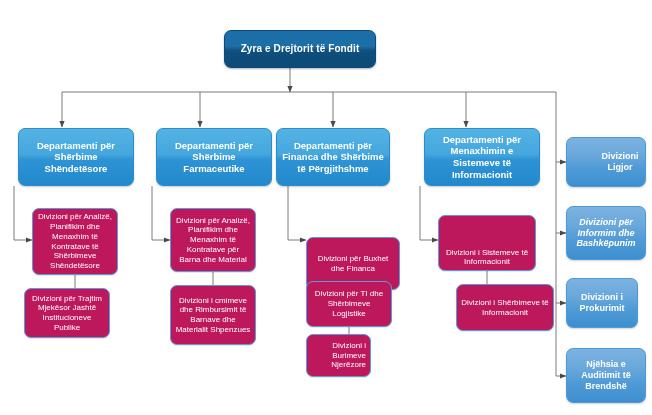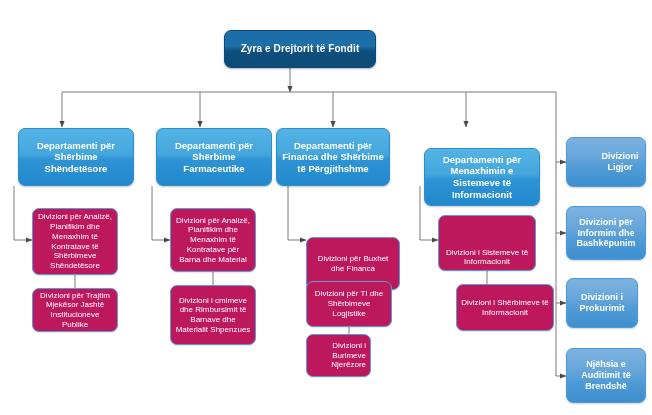--- a/index.html
+++ b/index.html
@@ -119,28 +119,28 @@
 
   <div class="node node-dept" style="left:18px; top:128px; width:116px; height:58px;">
     <span>Departamenti për Shërbime Shëndetësore</span>
   </div>
   <div class="node node-dept" style="left:156px; top:128px; width:116px; height:58px;">
     <span>Departamenti për Shërbime Farmaceutike</span>
   </div>
   <div class="node node-dept" style="left:276px; top:128px; width:114px; height:58px;">
     <span>Departamenti për Financa dhe Shërbime të Përgjithshme</span>
   </div>
-  <div class="node node-dept" style="left:424px; top:128px; width:116px; height:58px;margin-top:20px;">
+  <div class="node node-dept" style="left:424px; top:128px; width:116px; height:58px;">
     <span>Departamenti për Menaxhimin e Sistemeve të Informacionit</span>
   </div>
 
   <div class="node node-div" style="left:32px; top:208px; width:86px; height:67px;">
     <span>Divizioni për Analizë, Planifikim dhe Menaxhim të Kontratave të Shërbimeve Shëndetësore</span>
   </div>
-  <div class="node node-div" style="left:32px; top:288px; width:86px; height:44px;">
+  <div class="node node-div" style="left:24px; top:288px; width:86px; height:50px;">
     <span>Divizioni për Trajtim Mjekësor Jashtë Institucioneve Publike</span>
   </div>
 
   <div class="node node-div" style="left:170px; top:208px; width:86px; height:64px;">
     <span>Divizioni për Analizë, Planifikim dhe Menaxhim të Kontratave për Barna dhe Material</span>
   </div>
   <div class="node node-div" style="left:170px; top:285px; width:86px; height:60px;">
     <span>Divizioni i cmimeve dhe Rimbursimit të Barnave dhe Materialit Shpenzues</span>
   </div>
 
@@ -157,21 +157,21 @@
   <div class="node node-div" style="left:438px; top:215px; width:98px; height:56px;align-items:flex-end;">
     <span>Divizioni i Sistemeve të Informacionit</span>
   </div>
   <div class="node node-div" style="left:456px; top:284px; width:98px; height:47px;">
     <span>Divizioni i Shërbimeve të Informacionit</span>
   </div>
 
   <div class="node node-side" style="left:566px; top:137px; width:80px; height:50px;padding-left:32px;">
     <span>Divizioni Ligjor</span>
   </div>
-  <div class="node node-side" style="left:566px; top:206px; width:80px; height:54px;">
+  <div class="node node-side" style="left:566px; top:206px; width:80px; height:54px;font-style:italic;">
     <span>Divizioni për Informim dhe Bashkëpunim</span>
   </div>
   <div class="node node-side" style="left:566px; top:278px; width:72px; height:50px;">
     <span>Divizioni i Prokurimit</span>
   </div>
   <div class="node node-side" style="left:566px; top:348px; width:80px; height:55px;">
     <span>Njëhsia e Auditimit të Brendshë</span>
   </div>
 
 </div>

